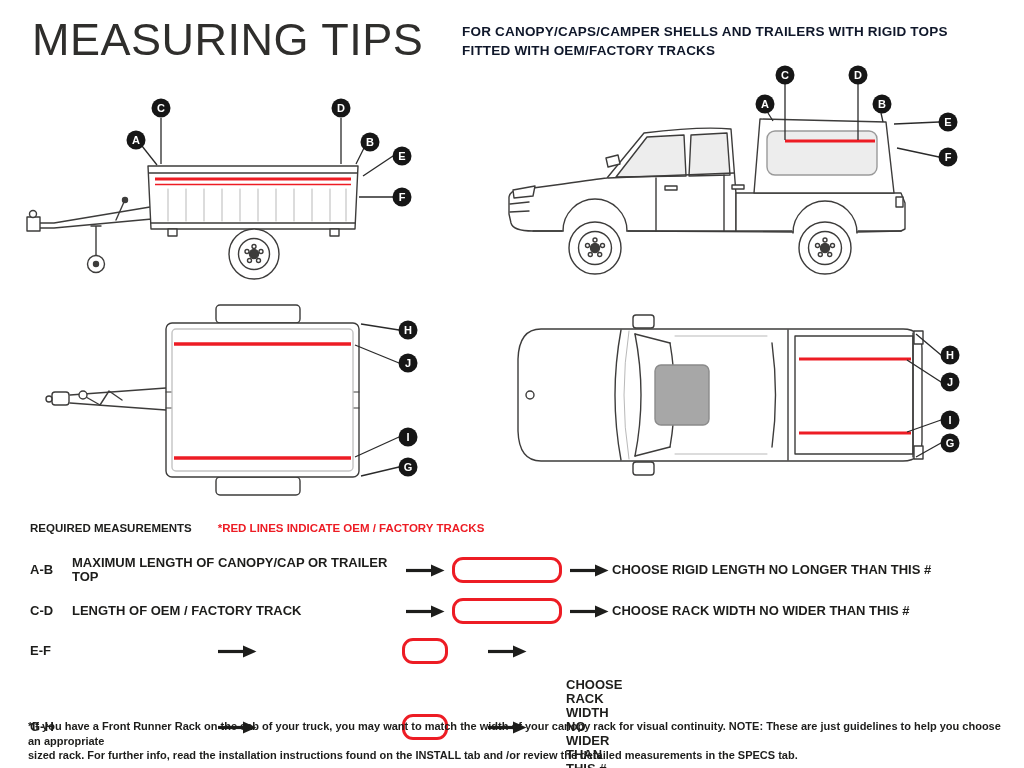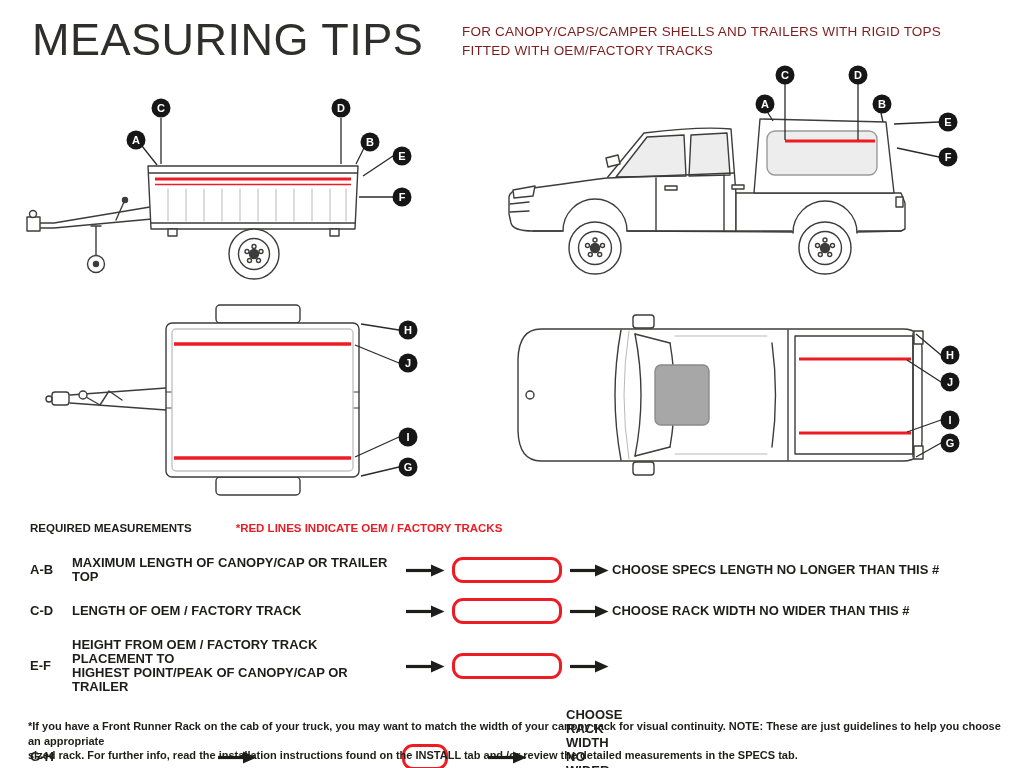--- a/index.html
+++ b/index.html
@@ -1,26 +1,26 @@
 <!DOCTYPE html>
 <html><head>
 <meta charset="utf-8">
 <style>
   html,body{margin:0;padding:0}
   body{width:1024px;height:768px;background:#ffffff;font-family:"Liberation Sans",sans-serif;color:#1d1d1b}
   .page{position:relative;width:1024px;height:768px;background:#fff;overflow:hidden}
   .title{position:absolute;left:32px;top:14px;font-size:45px;font-weight:normal;letter-spacing:.5px;color:#2f2e2c;white-space:nowrap}
-  .subtitle{position:absolute;left:462px;top:22px;font-size:13.5px;font-weight:normal;line-height:19px;color:#7f1d1d;letter-spacing:.2px}
+  .subtitle{position:absolute;left:462px;top:22px;font-size:13.5px;font-weight:bold;line-height:19px;color:#0f172a;letter-spacing:.2px}
   .diagram{position:absolute}
   #svg-trailer-side{left:18px;top:76px}
   #svg-truck-side{left:503px;top:63px}
   #svg-trailer-top{left:30px;top:296px}
   #svg-truck-top{left:505px;top:303px}
   .legend-row{position:absolute;left:30px;top:522px;font-size:11.5px;font-weight:bold;white-space:nowrap}
-  .legend-red{color:#ed1c24;margin-left:44px}
+  .legend-red{color:#ed1c24;margin-left:26px}
   .measure-table{position:absolute;left:30px;top:556px;width:978px}
   .m-row{display:grid;grid-template-columns:42px 330px 46px 118px 46px auto;align-items:center;margin-bottom:14px;font-size:13px;font-weight:bold;line-height:14px}
   .m-desc{white-space:pre-line;padding-right:6px}
   .m-result{white-space:pre-line}
   .m-arrowcell,.m-pillcell{display:flex;justify-content:center;align-items:center}
   .pill{width:104px;height:20px;border:3px solid #ed1c24;border-radius:11px;background:#fff;display:block}
   .footnote{position:absolute;left:28px;top:719px;width:982px;font-size:11px;font-weight:bold;line-height:14.5px;white-space:pre-line;color:#1d1d1b}
   svg text.badge{font-family:"Liberation Sans",sans-serif;font-size:11px;font-weight:bold;fill:#fff;text-anchor:middle}
 </style>
 </head>
@@ -300,21 +300,21 @@
         </div>
       <div class="m-pillcell">
           <span class="pill"></span>
         </div>
       <div class="m-arrowcell">
           <svg width="40" height="13" viewBox="0 0 40 13">
             <line x1="1" y1="6.5" x2="27" y2="6.5" stroke="#1d1d1b" stroke-width="3.2"></line>
             <path d="M26,.5 L39.5,6.5 L26,12.5 Z" fill="#1d1d1b"></path>
           </svg>
         </div>
-      <div class="m-result">CHOOSE SPECS LENGTH NO LONGER THAN THIS #</div>
+      <div class="m-result">CHOOSE RIGID LENGTH NO LONGER THAN THIS #</div>
     </div>
 
     <div class="m-row">
       <div class="m-key">C-D</div>
       <div class="m-desc">LENGTH OF OEM / FACTORY TRACK</div>
       <div class="m-arrowcell">
           <svg width="40" height="13" viewBox="0 0 40 13">
             <line x1="1" y1="6.5" x2="27" y2="6.5" stroke="#1d1d1b" stroke-width="3.2"></line>
             <path d="M26,.5 L39.5,6.5 L26,12.5 Z" fill="#1d1d1b"></path>
           </svg>
@@ -326,22 +326,20 @@
           <svg width="40" height="13" viewBox="0 0 40 13">
             <line x1="1" y1="6.5" x2="27" y2="6.5" stroke="#1d1d1b" stroke-width="3.2"></line>
             <path d="M26,.5 L39.5,6.5 L26,12.5 Z" fill="#1d1d1b"></path>
           </svg>
         </div>
       <div class="m-result">CHOOSE RACK WIDTH NO WIDER THAN THIS #</div>
     </div>
 
     <div class="m-row">
       <div class="m-key">E-F</div>
-      <div class="m-desc">HEIGHT FROM OEM / FACTORY TRACK PLACEMENT TO
-HIGHEST POINT/PEAK OF CANOPY/CAP OR TRAILER</div>
       <div class="m-arrowcell">
           <svg width="40" height="13" viewBox="0 0 40 13">
             <line x1="1" y1="6.5" x2="27" y2="6.5" stroke="#1d1d1b" stroke-width="3.2"></line>
             <path d="M26,.5 L39.5,6.5 L26,12.5 Z" fill="#1d1d1b"></path>
           </svg>
         </div>
       <div class="m-pillcell">
           <span class="pill"></span>
         </div>
       <div class="m-arrowcell">

